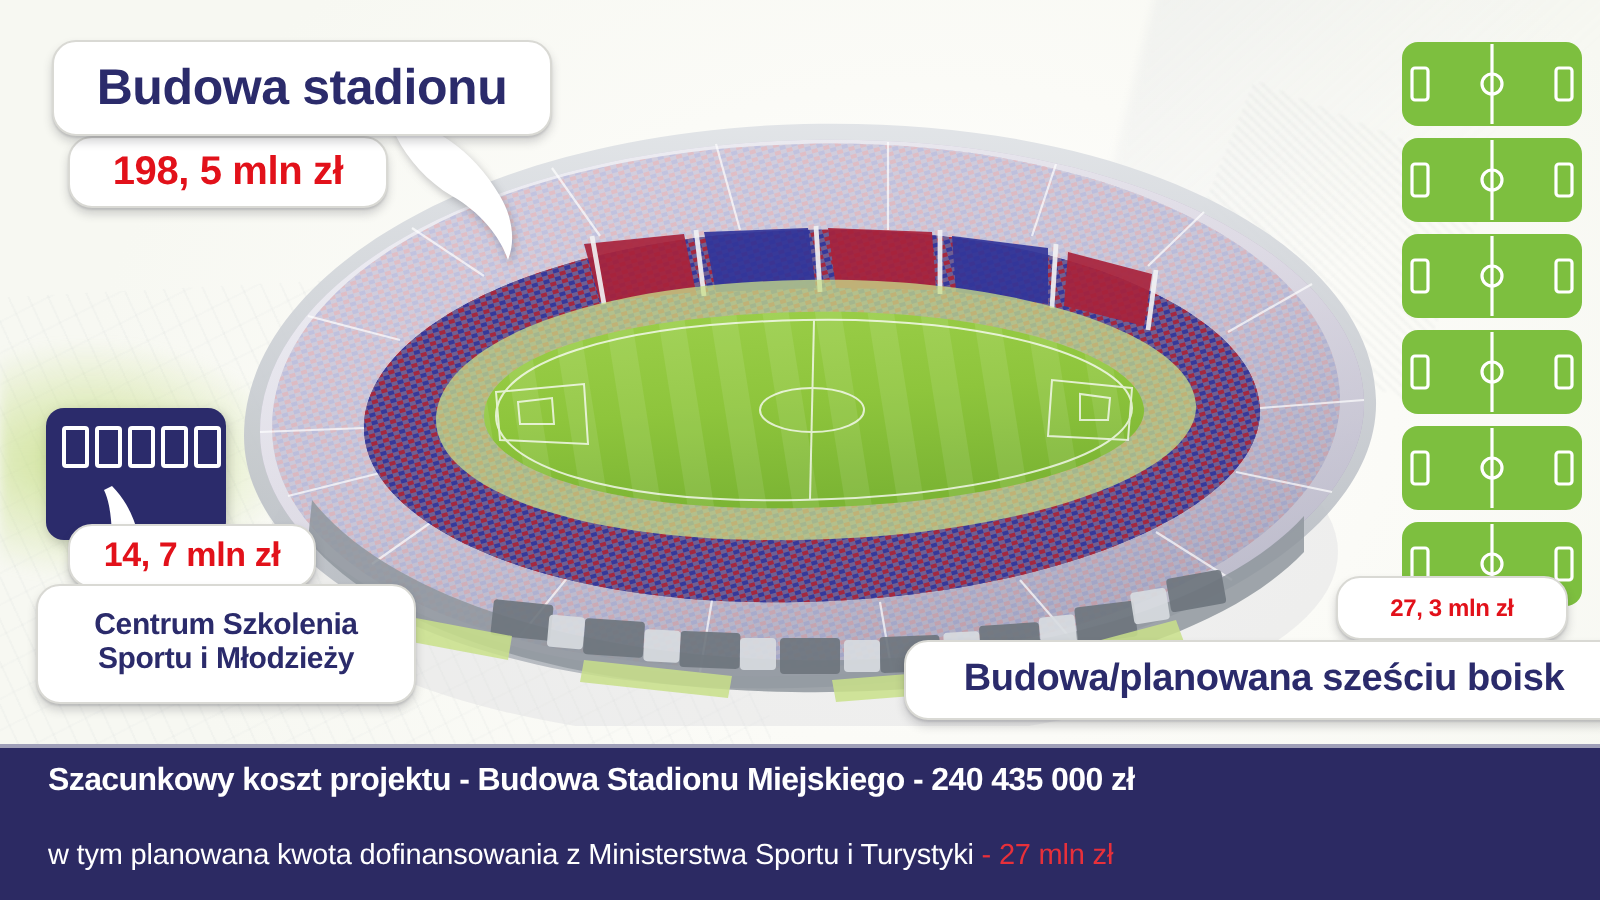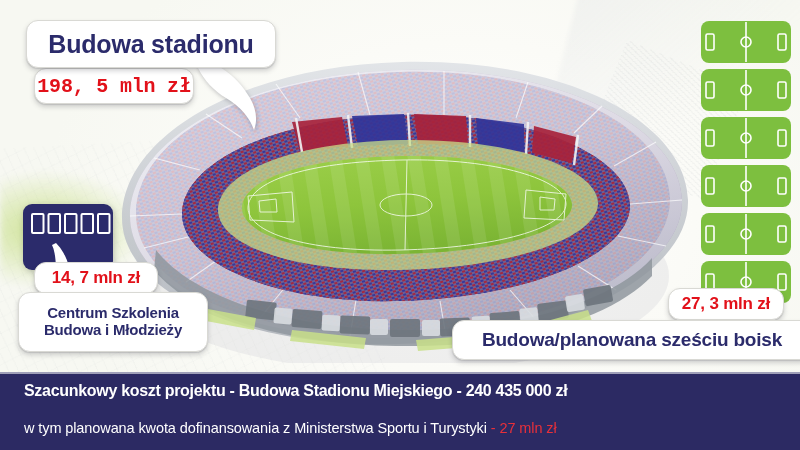--- a/index.html
+++ b/index.html
@@ -97,21 +97,20 @@
     left: 26px; top: 20px;
     width: 250px; height: 48px;
     font-size: 25px;
     z-index: 6;
   }
   #callout-stadium-price {
     left: 34px; top: 68px;
     width: 160px; height: 36px;
     font-size: 20px;
     z-index: 5;
-    font-family: Liberation Mono, monospace;
   }
   .bubble-tail {
     position: absolute;
     left: 196px; top: 58px;
     width: 70px; height: 76px;
     z-index: 4;
     filter: drop-shadow(1px 2px 2px rgba(60,60,70,.30));
   }
 
   
@@ -135,21 +134,21 @@
     z-index: 7;
     flex-direction: column;
     line-height: 1.12;
   }
   #callout-centre-title .pill-title { text-align: center; }
 
   
   #callout-pitches-price {
     left: 668px; top: 288px;
     width: 116px; height: 32px;
-    font-size: 17px;
+    font-size: 12px;
     z-index: 6;
   }
   #callout-pitches-title {
     left: 452px; top: 320px;
     width: 360px; height: 40px;
     font-size: 19px;
     z-index: 7;
   }
 
   
@@ -372,21 +371,21 @@
     </g>
     <path d="M34,40 C42,48 46,58 48,68 L34,68 C34,58 33,48 30,42 Z" fill="#ffffff"></path>
   </svg>
 
   <div class="pill" id="callout-centre-price">
     <span class="pill-price">14, 7 mln zł</span>
   </div>
 
   <div class="pill" id="callout-centre-title">
     <span class="pill-title">Centrum Szkolenia</span>
-    <span class="pill-title">Budowa i Młodzieży</span>
+    <span class="pill-title">Sportu i Młodzieży</span>
   </div>
 
   <div id="pitch-stack">
     <svg class="pitch-icon" viewBox="0 0 92 44" xmlns="http://www.w3.org/2000/svg">
       <rect x="1" y="1" width="90" height="42" rx="8" fill="#7dbf3f"></rect>
       <g stroke="#ffffff" stroke-width="1.6" fill="none">
         <path d="M46,2 L46,42"></path>
           <circle cx="46" cy="22" r="5"></circle>
         <rect x="6" y="14" width="8" height="16" rx="1.5"></rect>
         <rect x="78" y="14" width="8" height="16" rx="1.5"></rect>

